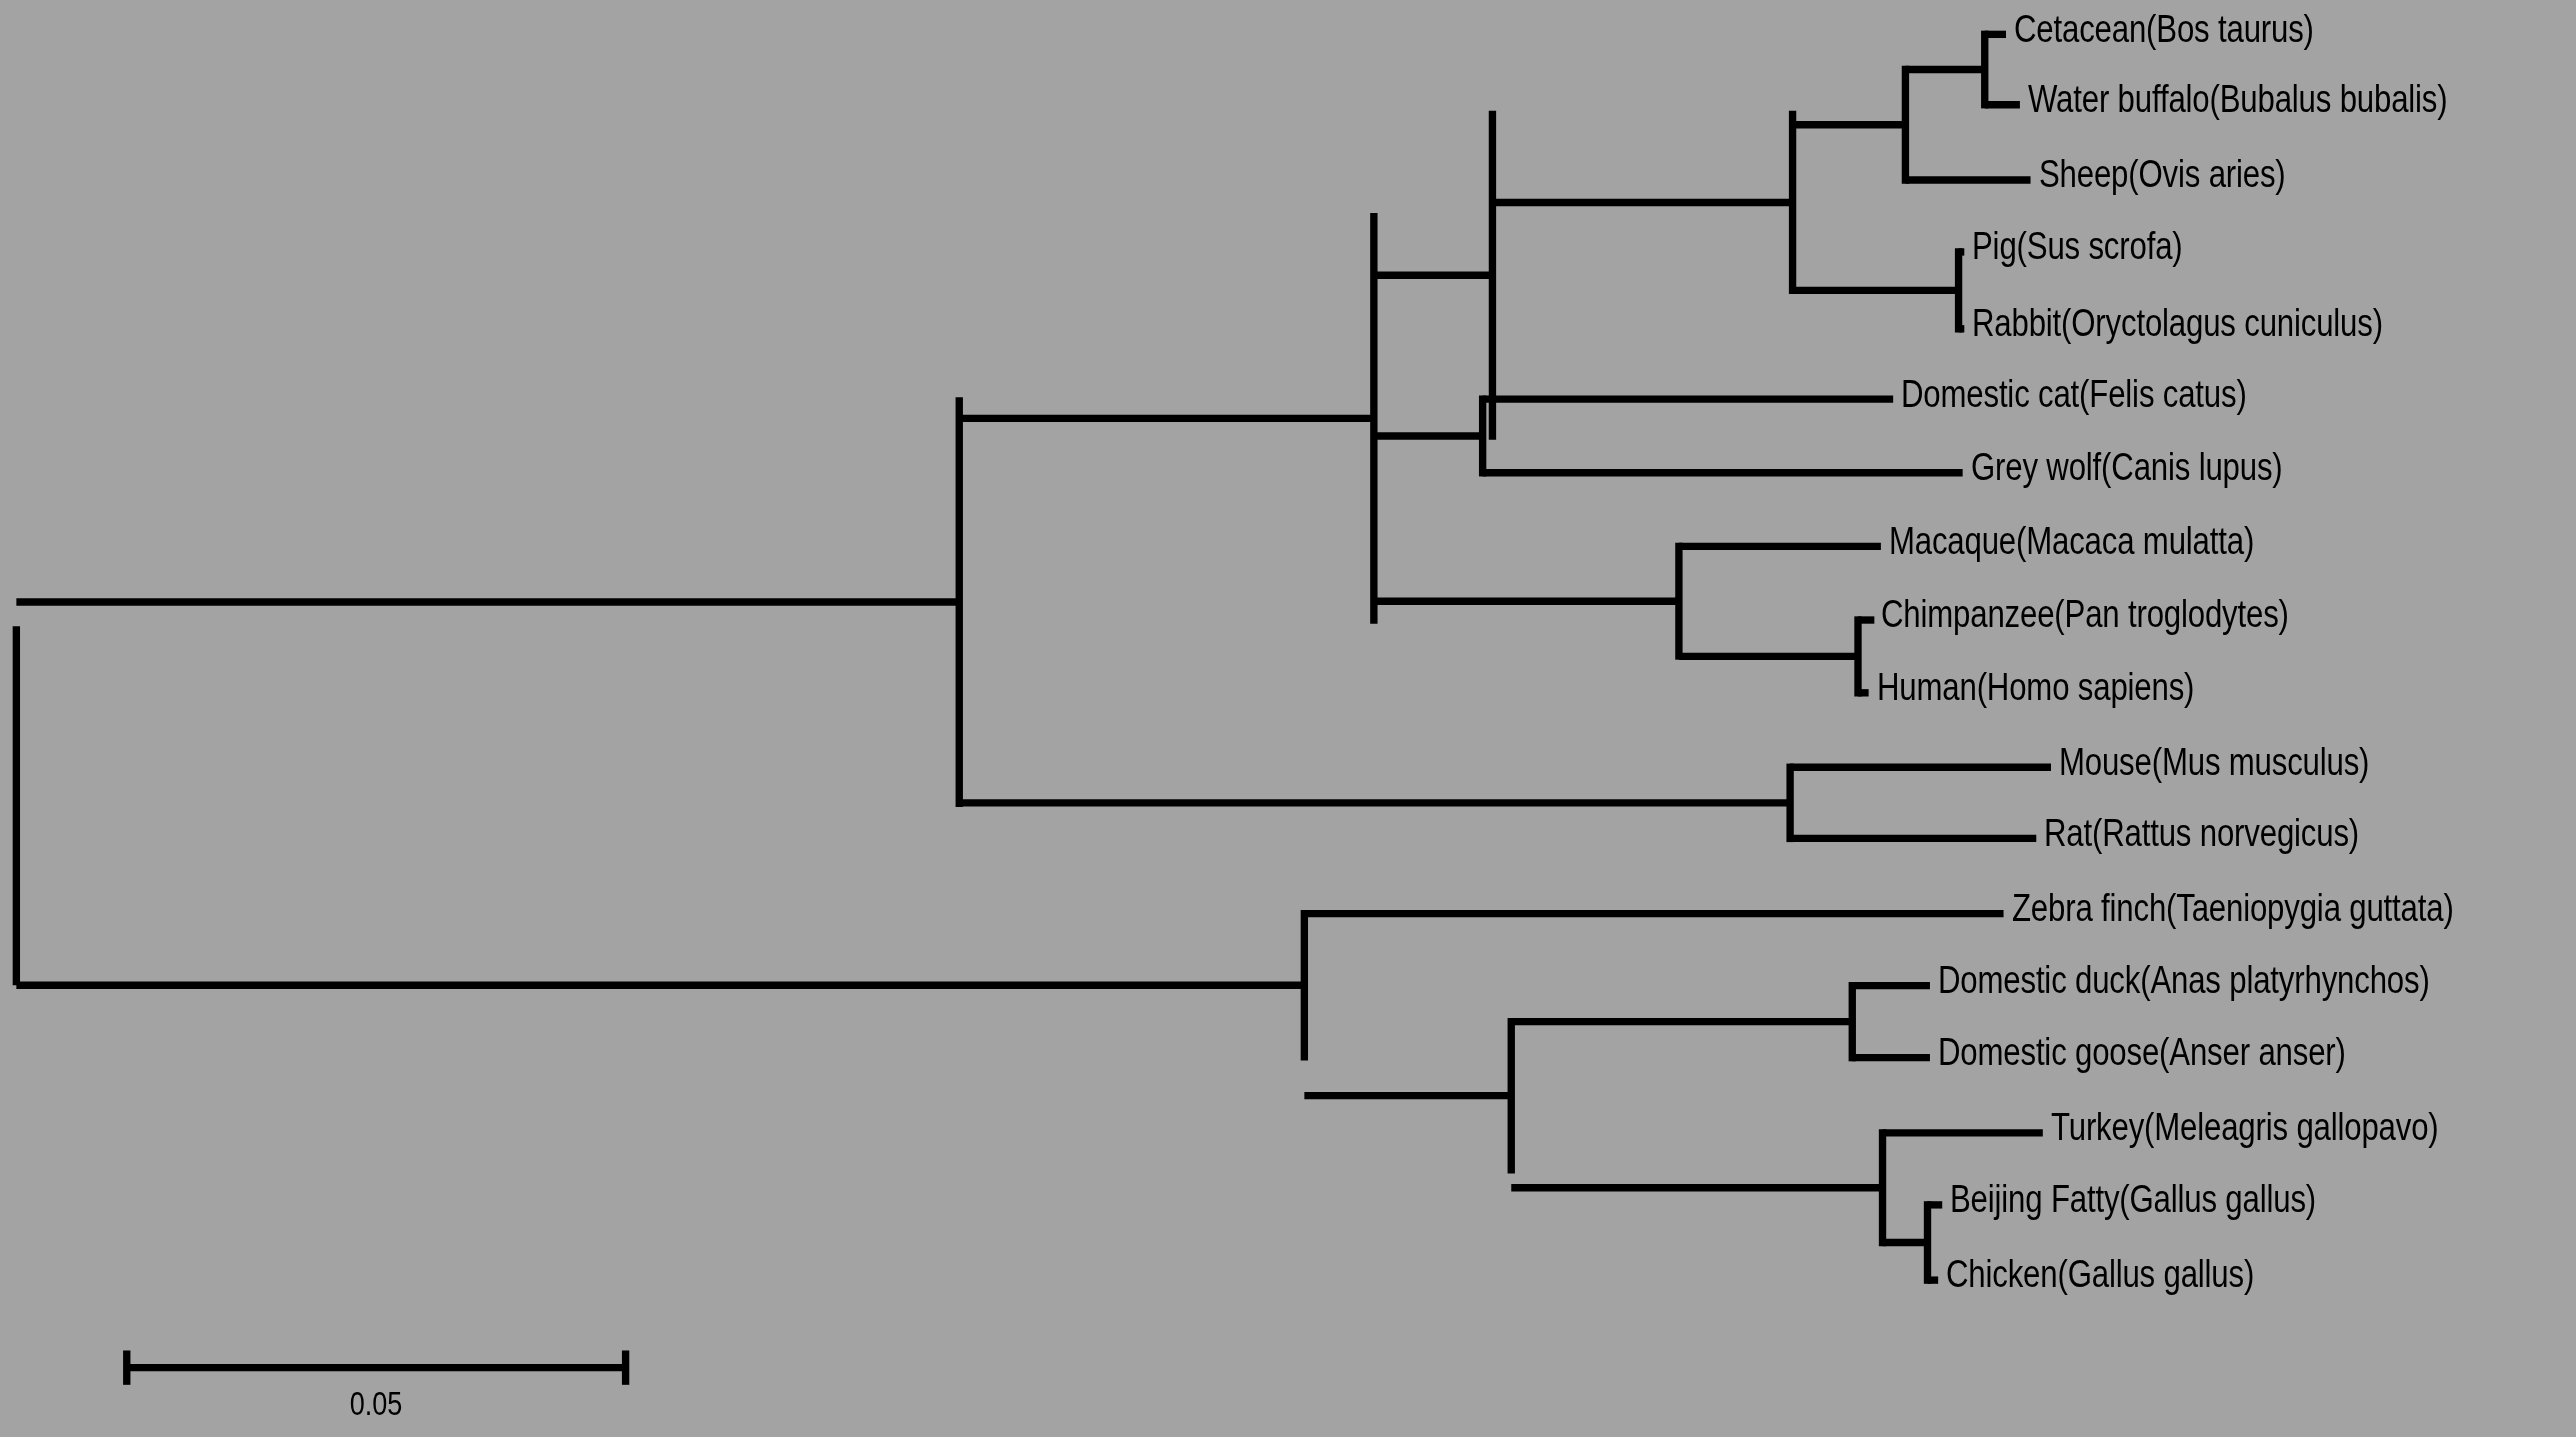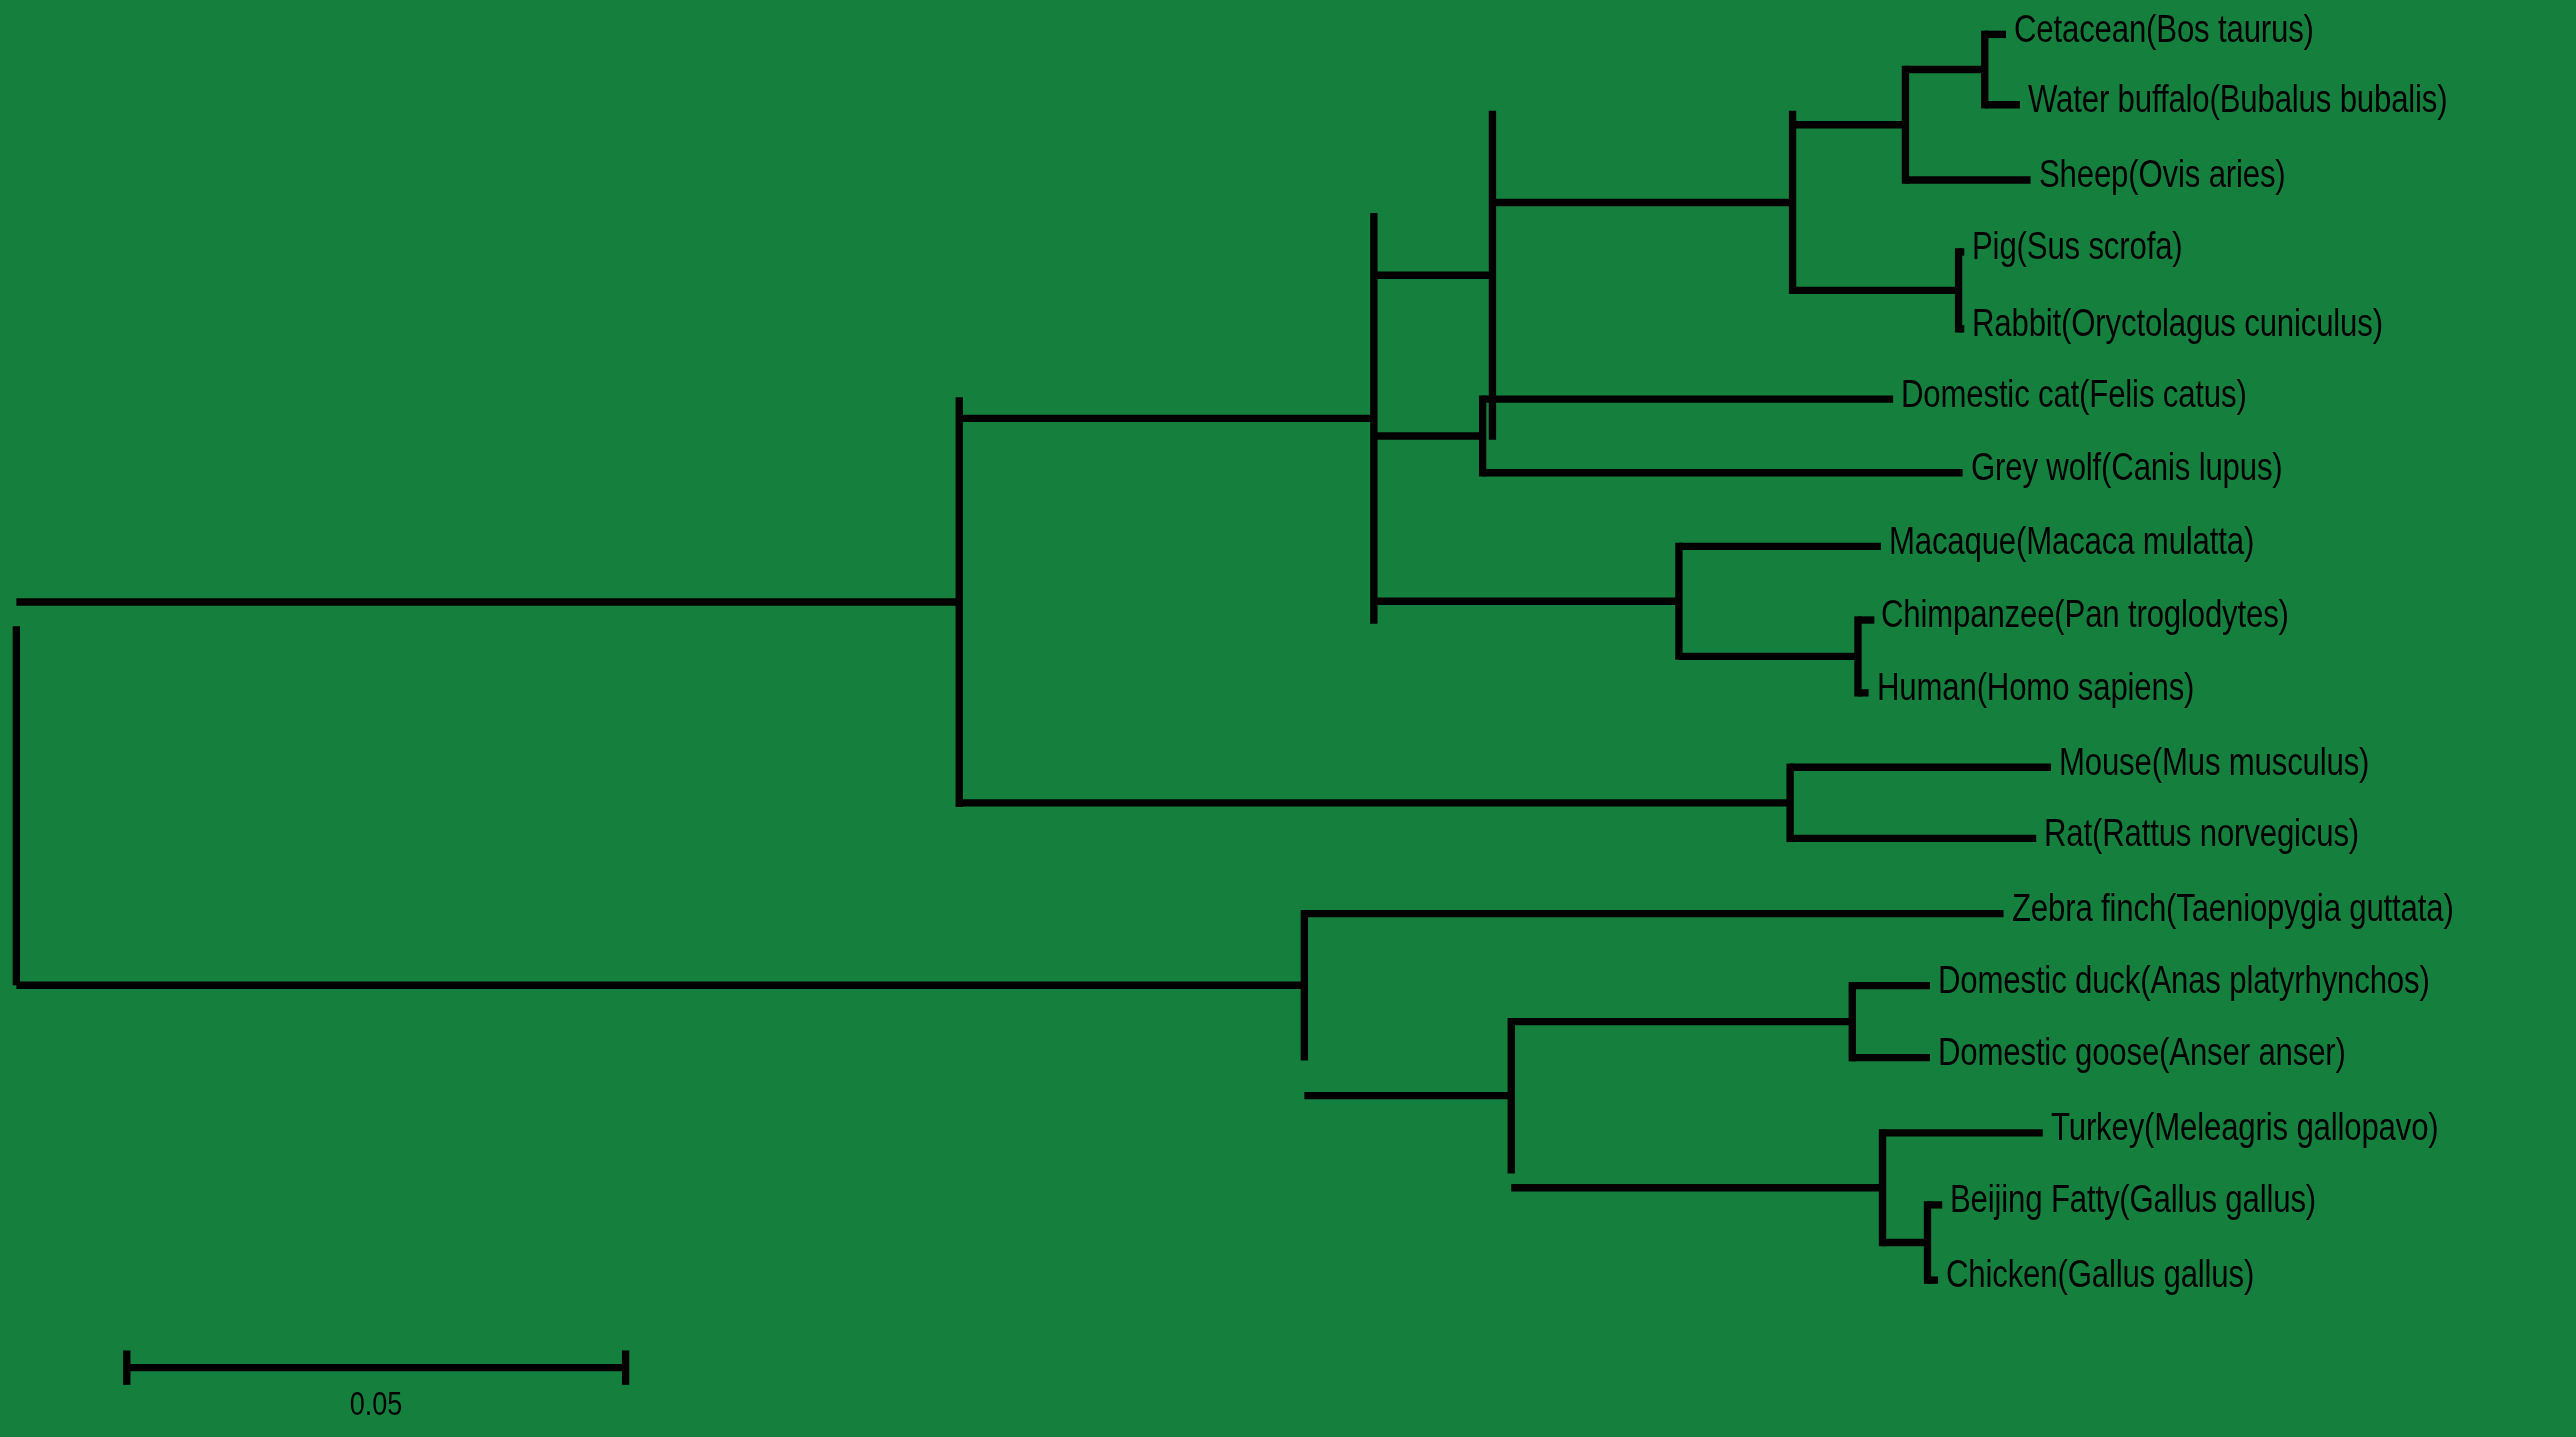--- a/index.html
+++ b/index.html
@@ -8,21 +8,21 @@
     padding: 0;
     background: #ffffff;
   }
   body {
     font-family: "Liberation Sans", sans-serif;
   }
   #figure {
     position: relative;
     width: 2576px;
     height: 1438px;
-    background: #15803d;
+    background: #a3a3a3;
     overflow: hidden;
   }
   #tree-svg {
     position: absolute;
     left: 0;
     top: 0;
     width: 2576px;
     height: 1438px;
     display: block;
   }

